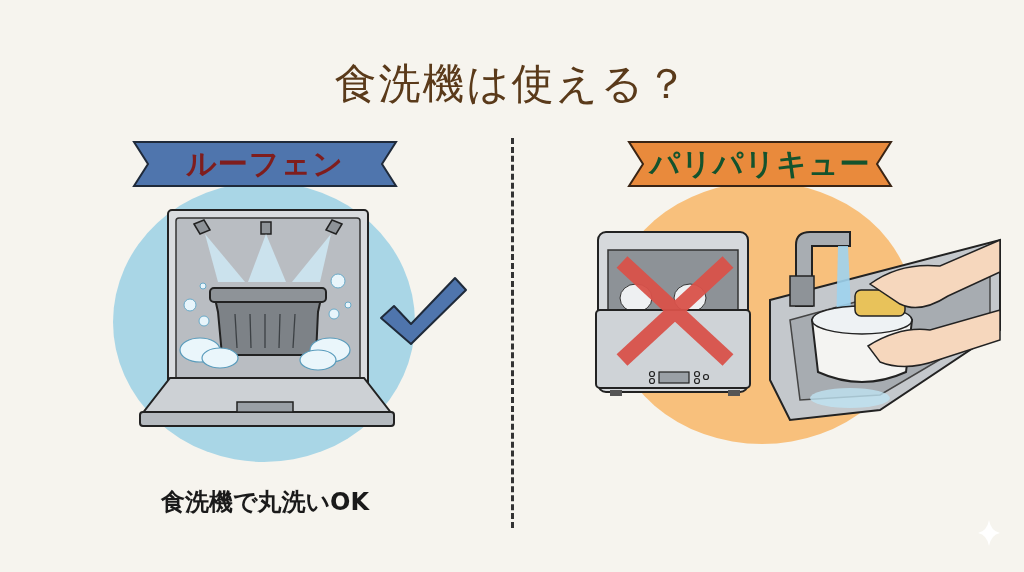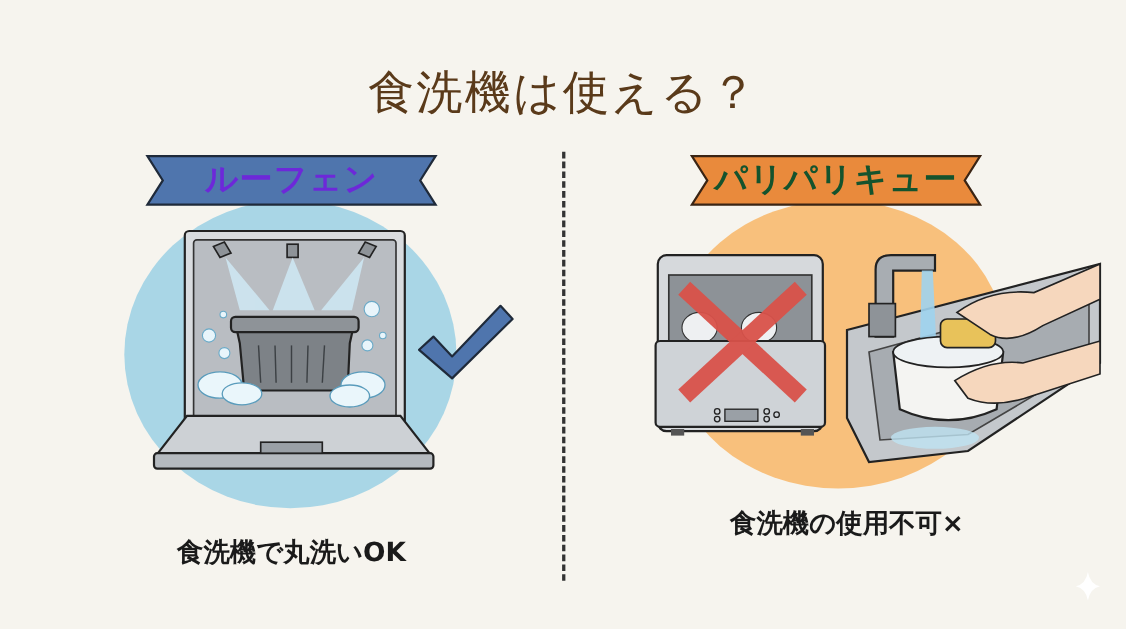--- a/index.html
+++ b/index.html
@@ -13,21 +13,21 @@
     font-size:42px; font-weight:normal; color:#5a3a1a; letter-spacing:2px;
   }
   .divider {
     position:absolute; left:511px; top:138px; width:0; height:390px;
     border-left:3px dashed #333;
   }
   .banner { position:absolute; top:138px; height:52px; }
   .banner svg { position:absolute; left:0; top:0; }
   .banner-label {
     position:absolute; left:0; top:0; width:100%; height:52px; line-height:52px;
-    text-align:center; color:#6d28d9; font-size:30px; font-weight:bold; letter-spacing:1px;
+    text-align:center; color:#7f1d1d; font-size:30px; font-weight:bold; letter-spacing:1px;
   }
   .circle { position:absolute; border-radius:50%; }
   .caption {
     position:absolute; text-align:center; font-size:24px; font-weight:bold;
     color:#1a1a1a; line-height:36px;
   }
   .illus { position:absolute; left:0; top:0; }
   .sparkle { position:absolute; left:976px; top:518px; }
 </style>
 </head>
@@ -153,19 +153,18 @@
     <ellipse cx="862" cy="320" rx="50" ry="14" fill="#eef2f4" stroke="#222" stroke-width="1.5"></ellipse>
     <ellipse cx="850" cy="398" rx="40" ry="10" fill="#bfe3f3" opacity="0.8"></ellipse>
 
     <rect x="855" y="290" width="50" height="26" rx="6" fill="#e8c25a" stroke="#222" stroke-width="1.5"></rect>
 
     <path d="M870 284 Q900 262 940 266 L1000 240 L1000 272 L948 296 Q920 314 900 304 Z" fill="#f6d7bd" stroke="#222" stroke-width="1.5"></path>
     <path d="M868 346 Q900 326 930 330 L1000 310 L1000 340 L938 360 Q905 372 880 362 Z" fill="#f6d7bd" stroke="#222" stroke-width="1.5"></path>
   </svg>
 
   <div class="caption" style="left:610px; top:458px; width:320px;">
-    <div>食洗機の使用不可×</div>
   </div>
 </div>
 
 <svg class="sparkle" width="26" height="30" viewBox="0 0 26 30">
   <path d="M13 2 Q15 13 24 15 Q15 17 13 28 Q11 17 2 15 Q11 13 13 2 Z" fill="#ffffff" opacity="0.95"></path>
 </svg>
 
 </body></html>

